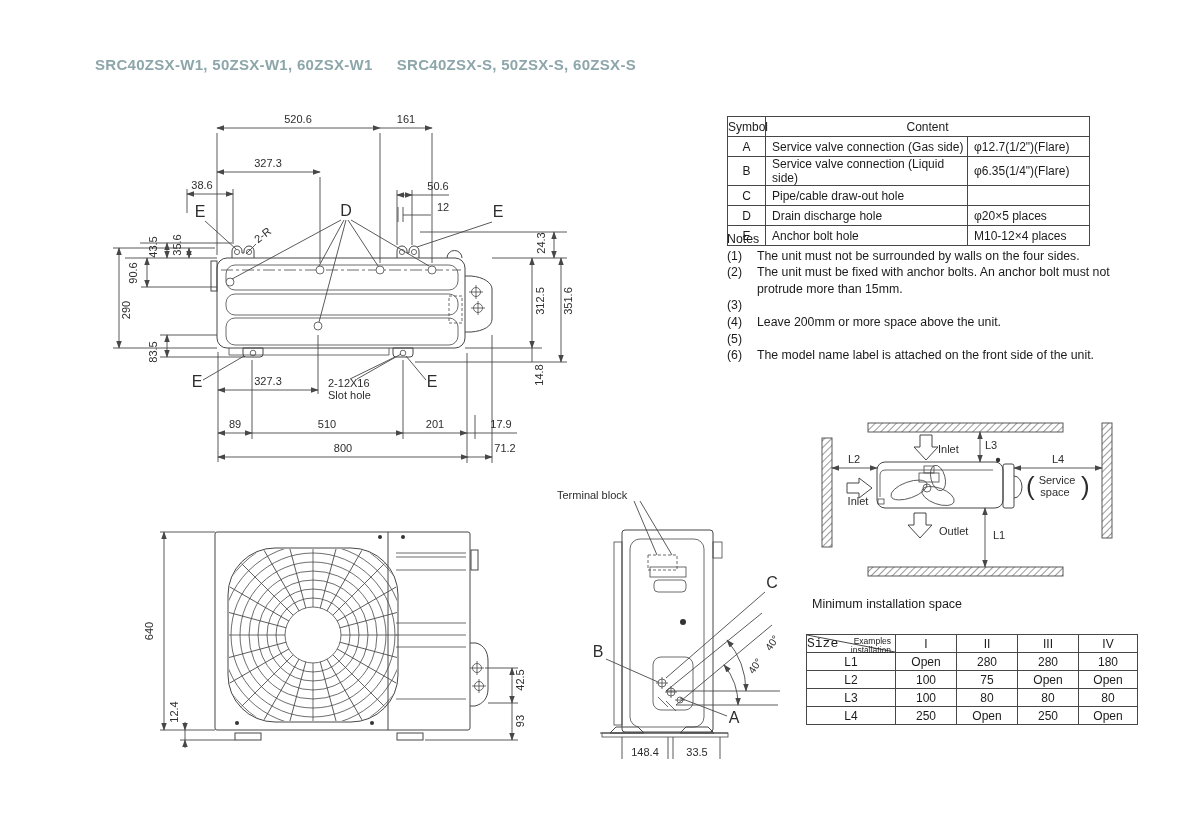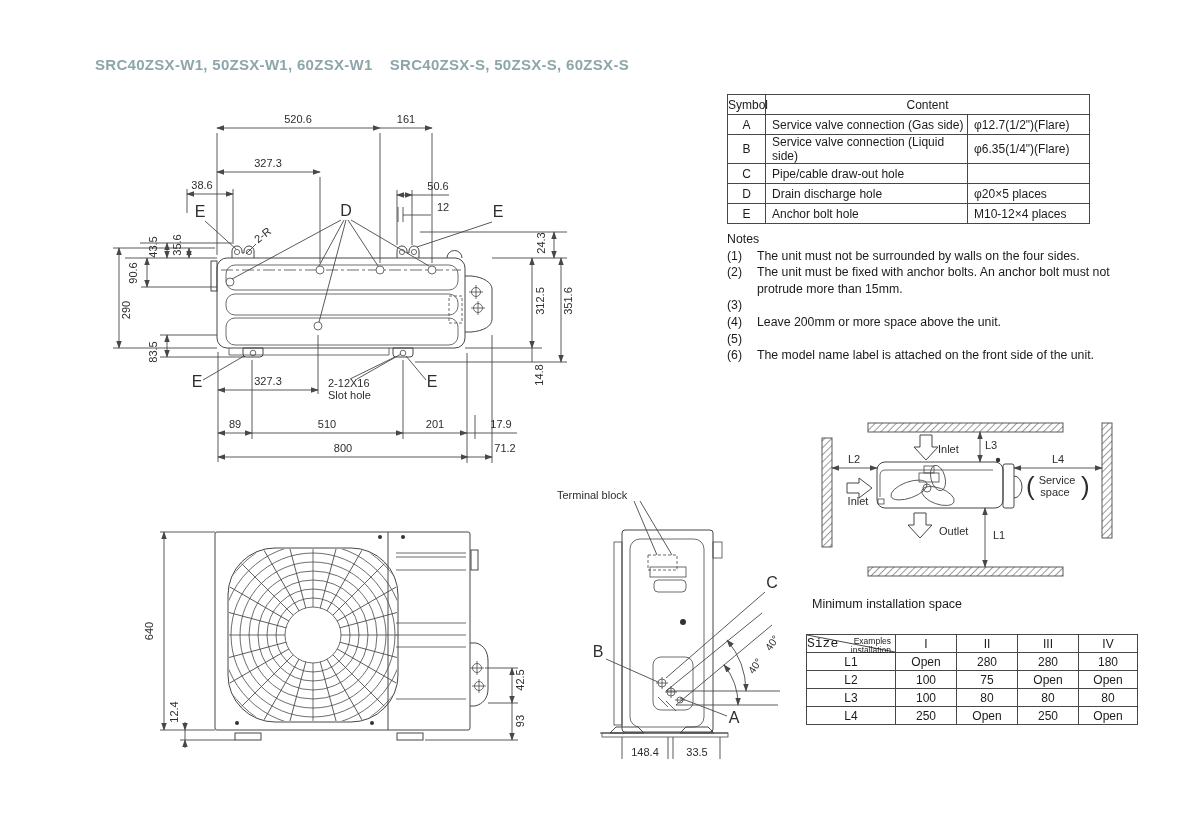--- a/index.html
+++ b/index.html
@@ -1,32 +1,32 @@
 <!DOCTYPE html>
 <html><head>
 <meta charset="utf-8">
 <style>
   html,body{margin:0;padding:0;}
   body{width:1200px;height:826px;position:relative;background:#ffffff;
        font-family:"Liberation Sans",sans-serif;color:#1d1d1d;overflow:hidden;}
   .abs{position:absolute;}
   .title{left:95px;top:56px;font-size:15px;font-weight:bold;color:#8da6aa;letter-spacing:.3px;white-space:nowrap;}
-  .title .p2{margin-left:17px;}
+  .title .p2{margin-left:24px;}
   svg text{font-family:"Liberation Sans",sans-serif;}
   .t{font-size:11px;fill:#2d2d2d;}
   .tm{text-anchor:middle;}
   .ts{font-size:10.5px;fill:#2d2d2d;}
   .big{font-size:16px;fill:#2d2d2d;}
   .ln{fill:none;stroke:#474747;stroke-width:1;}
   .lnf{fill:#ffffff;stroke:#474747;stroke-width:1;}
   .thin{stroke-width:.8;}
   .dim{fill:none;stroke:#474747;stroke-width:.9;}
   .dot{fill:#333;stroke:none;}
   table{border-collapse:collapse;table-layout:fixed;}
-  .spec{left:727px;top:94px;width:362px;}
+  .spec{left:727px;top:116px;width:362px;}
   .spec td{border:1px solid #474747;font-size:12px;height:19px;padding:0;color:#1b1b1b;}
   .spec .c{text-align:center;}
   .spec .l{padding-left:6px;}
   .mint{left:806px;top:634px;width:331px;}
   .mint td{border:1px solid #474747;font-size:12px;height:17px;text-align:center;color:#1b1b1b;padding:0;}
   .corner{position:relative;height:38px;}
   .corner .ex{position:absolute;top:2px;right:4px;font-size:8.5px;line-height:9px;text-align:right;margin-left:34px;}
   .corner .sz{position:absolute;bottom:1px;left:0;font-size:13px;font-family:Liberation Mono, monospace;}
   .corner svg{position:absolute;left:0;top:0;width:100%;height:100%;}
   .notes{left:727px;top:231px;width:424px;font-size:12.3px;line-height:16.6px;color:#1b1b1b;}

